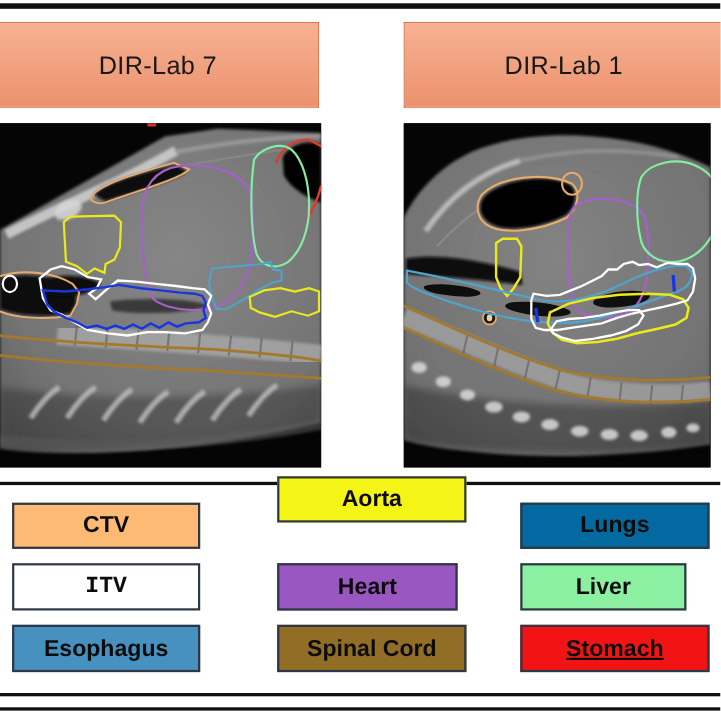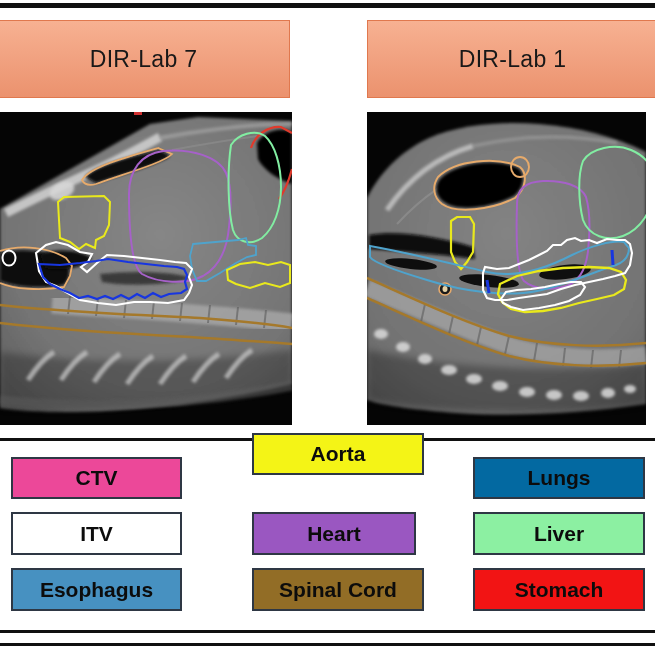--- a/index.html
+++ b/index.html
@@ -174,43 +174,43 @@
   <path d="M116,161 L118,155 L130,157 L142,156 L152,152 L162,148 L172,143 L180,139 L186,133 L194,133 L200,128 L208,126 L214,129 L222,128 L230,131 L240,127 L250,128 L258,128 L263,132 L265,141 L263,153 L258,161 L248,164 L236,167 L222,170 L208,173 L194,177 L180,182 L166,184 L152,186 L140,188 L128,188 L120,186 L116,178 Z" stroke-width="2.1" fill="none" stroke="#ffffff"></path>
   <path d="M134,187 L139,180 L150,178 L164,177 L178,175 L192,172 L204,170 L214,170 L218,175 L213,183 L202,189 L188,193 L172,196 L156,198 L144,195 L136,191 Z" stroke-width="2.1" fill="none" stroke="#ffffff"></path>
   <path d="M245,138 L246,153" stroke-width="3" fill="none" stroke="#1836e0"></path>
   <path d="M120,168 L122,181" stroke-width="3" fill="none" stroke="#1836e0"></path>
 </svg>
 </div>
 
 <div class="rule" style="top:438px;height:2.5px;"></div>
 
 <div>
-  <div class="lg-box" style="left: 11px; top: 457px; width: 171px; height: 42px; background: #ec4899;">
+  <div class="lg-box" style="left: 11px; top: 457px; width: 171px; height: 42px; background: #fdba74;">
       <span>CTV</span>
     </div>
   <div class="lg-box" style="left: 252px; top: 433px; width: 172px; height: 42px; background: rgb(244, 244, 22);">
       <span>Aorta</span>
     </div>
   <div class="lg-box" style="left: 473px; top: 457px; width: 172px; height: 42px; background: #0369a1;">
       <span>Lungs</span>
     </div>
-  <div class="lg-box" style="left: 11px; top: 512px; width: 171px; height: 43px; background: rgb(255, 255, 255);">
+  <div class="lg-box" style="left: 11px; top: 512px; width: 171px; height: 43px; background: rgb(255, 255, 255); font-family: Liberation Mono, monospace;">
       <span>ITV</span>
     </div>
   <div class="lg-box" style="left: 252px; top: 512px; width: 164px; height: 43px; background: rgb(154, 87, 193);">
       <span>Heart</span>
     </div>
-  <div class="lg-box" style="left: 473px; top: 512px; width: 172px; height: 43px; background: rgb(140, 240, 162);">
+  <div class="lg-box" style="left: 473px; top: 512px; width: 151px; height: 43px; background: rgb(140, 240, 162);">
       <span>Liver</span>
     </div>
   <div class="lg-box" style="left: 11px; top: 568px; width: 171px; height: 43px; background: rgb(71, 145, 193); text-align: center;">
       <span>Esophagus</span>
     </div>
   <div class="lg-box" style="left: 252px; top: 568px; width: 172px; height: 43px; background: rgb(146, 109, 38);">
       <span>Spinal Cord</span>
     </div>
-  <div class="lg-box" style="left: 473px; top: 568px; width: 172px; height: 43px; background: rgb(242, 20, 20);">
+  <div class="lg-box" style="left: 473px; top: 568px; width: 172px; height: 43px; background: rgb(242, 20, 20); text-decoration: underline;">
       <span>Stomach</span>
     </div>
 </div>
 
 <div class="rule" style="top:630px;height:3px;"></div>
 <div class="rule" style="top:643px;height:3px;"></div>
 
 </body></html>

